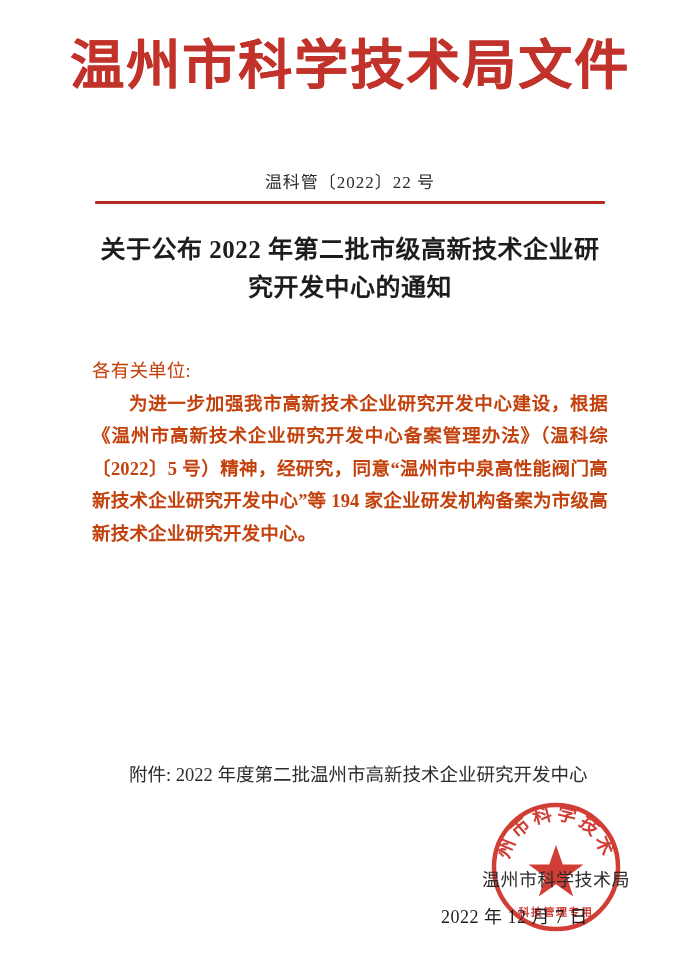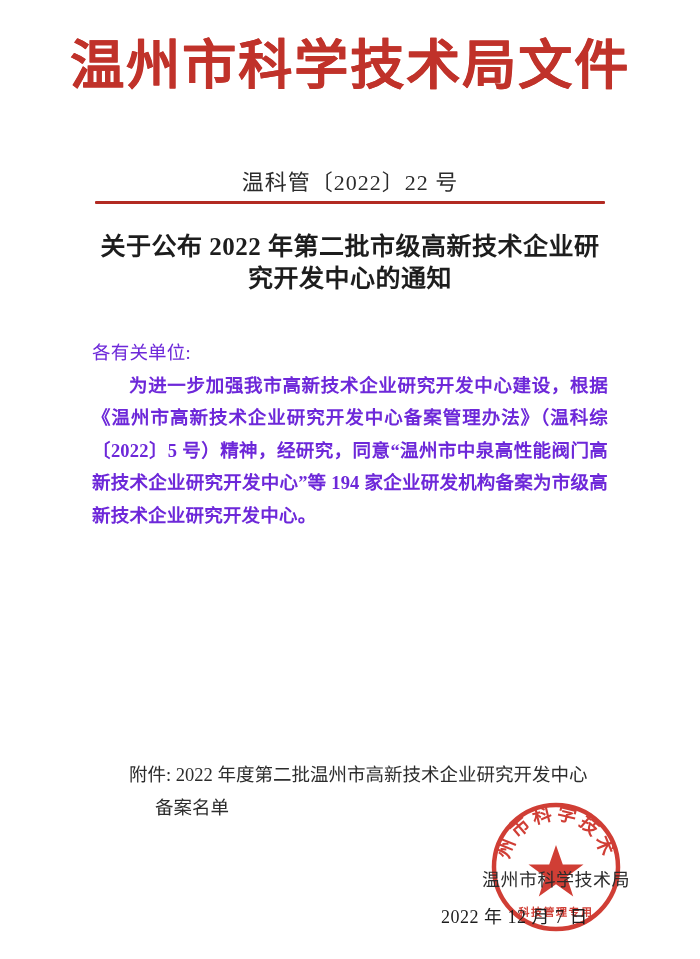--- a/index.html
+++ b/index.html
@@ -40,21 +40,21 @@
     text-shadow: 0.5px 0 0 #c0322a;
   }
 
   
   .doc-number {
     position: absolute;
     top: 163px;
     left: 0;
     width: 700px;
     text-align: center;
-    font-size: 22px;
+    font-size: 17px;
     line-height: 26px;
     color: #2b2b2b;
     letter-spacing: 1px;
     white-space: nowrap;
   }
 
   
   .red-rule {
     position: absolute;
     top: 194px;
@@ -67,34 +67,34 @@
 
   
   .doc-title {
     position: absolute;
     top: 224px;
     left: 92px;
     width: 516px;
     text-align: center;
     font-size: 25px;
     font-weight: 700;
-    line-height: 32px;
+    line-height: 38px;
     color: #1d1d1d;
     letter-spacing: 0.5px;
   }
 
   
   .body-block {
     position: absolute;
-    top: 330px;
+    top: 348px;
     left: 92px;
     width: 516px;
     font-size: 18.5px;
     line-height: 32.5px;
-    color: #6d28d9;
+    color: #c2410c;
     text-align: justify;
     text-justify: inter-ideograph;
     letter-spacing: 0.2px;
   }
   .salutation {
     margin: 0;
   }
   .para {
     margin: 0;
     text-indent: 2em;
@@ -181,21 +181,20 @@
   <div class="doc-title">关于公布 2022 年第二批市级高新技术企业研究开发中心的通知</div>
 
   <div class="body-block">
     <p class="salutation">各有关单位:</p>
     <p class="para">为进一步加强我市高新技术企业研究开发中心建设，根据《温州市高新技术企业研究开发中心备案管理办法》（温科综〔2022〕5 号）精神，经研究，同意“温州市中泉高性能阀门高新技术企业研究开发中心”等 194 家企业研发机构备案为市级高新技术企业研究开发中心。</p>
   </div>
 
   <div class="attachment">
     <span>附件:</span>
     <span>2022 年度第二批温州市高新技术企业研究开发中心</span>
-    <span class="hang">备案名单</span>
   </div>
 
   <div class="seal">
     <svg viewBox="0 0 134 134" xmlns="http://www.w3.org/2000/svg">
       <defs>
         <path id="sealArc" d="M 20,67 A 47,47 0 0 1 114,67" fill="none"></path>
       </defs>
       <circle cx="67" cy="67" r="62" fill="none" stroke="#cc2a20" stroke-width="4.5"></circle>
       <text font-family="'Liberation Serif','DejaVu Serif',serif" font-size="19" font-weight="700" fill="#cc2a20" letter-spacing="3.2">
         <textPath href="#sealArc" startOffset="50%" text-anchor="middle">温州市科学技术局</textPath>

